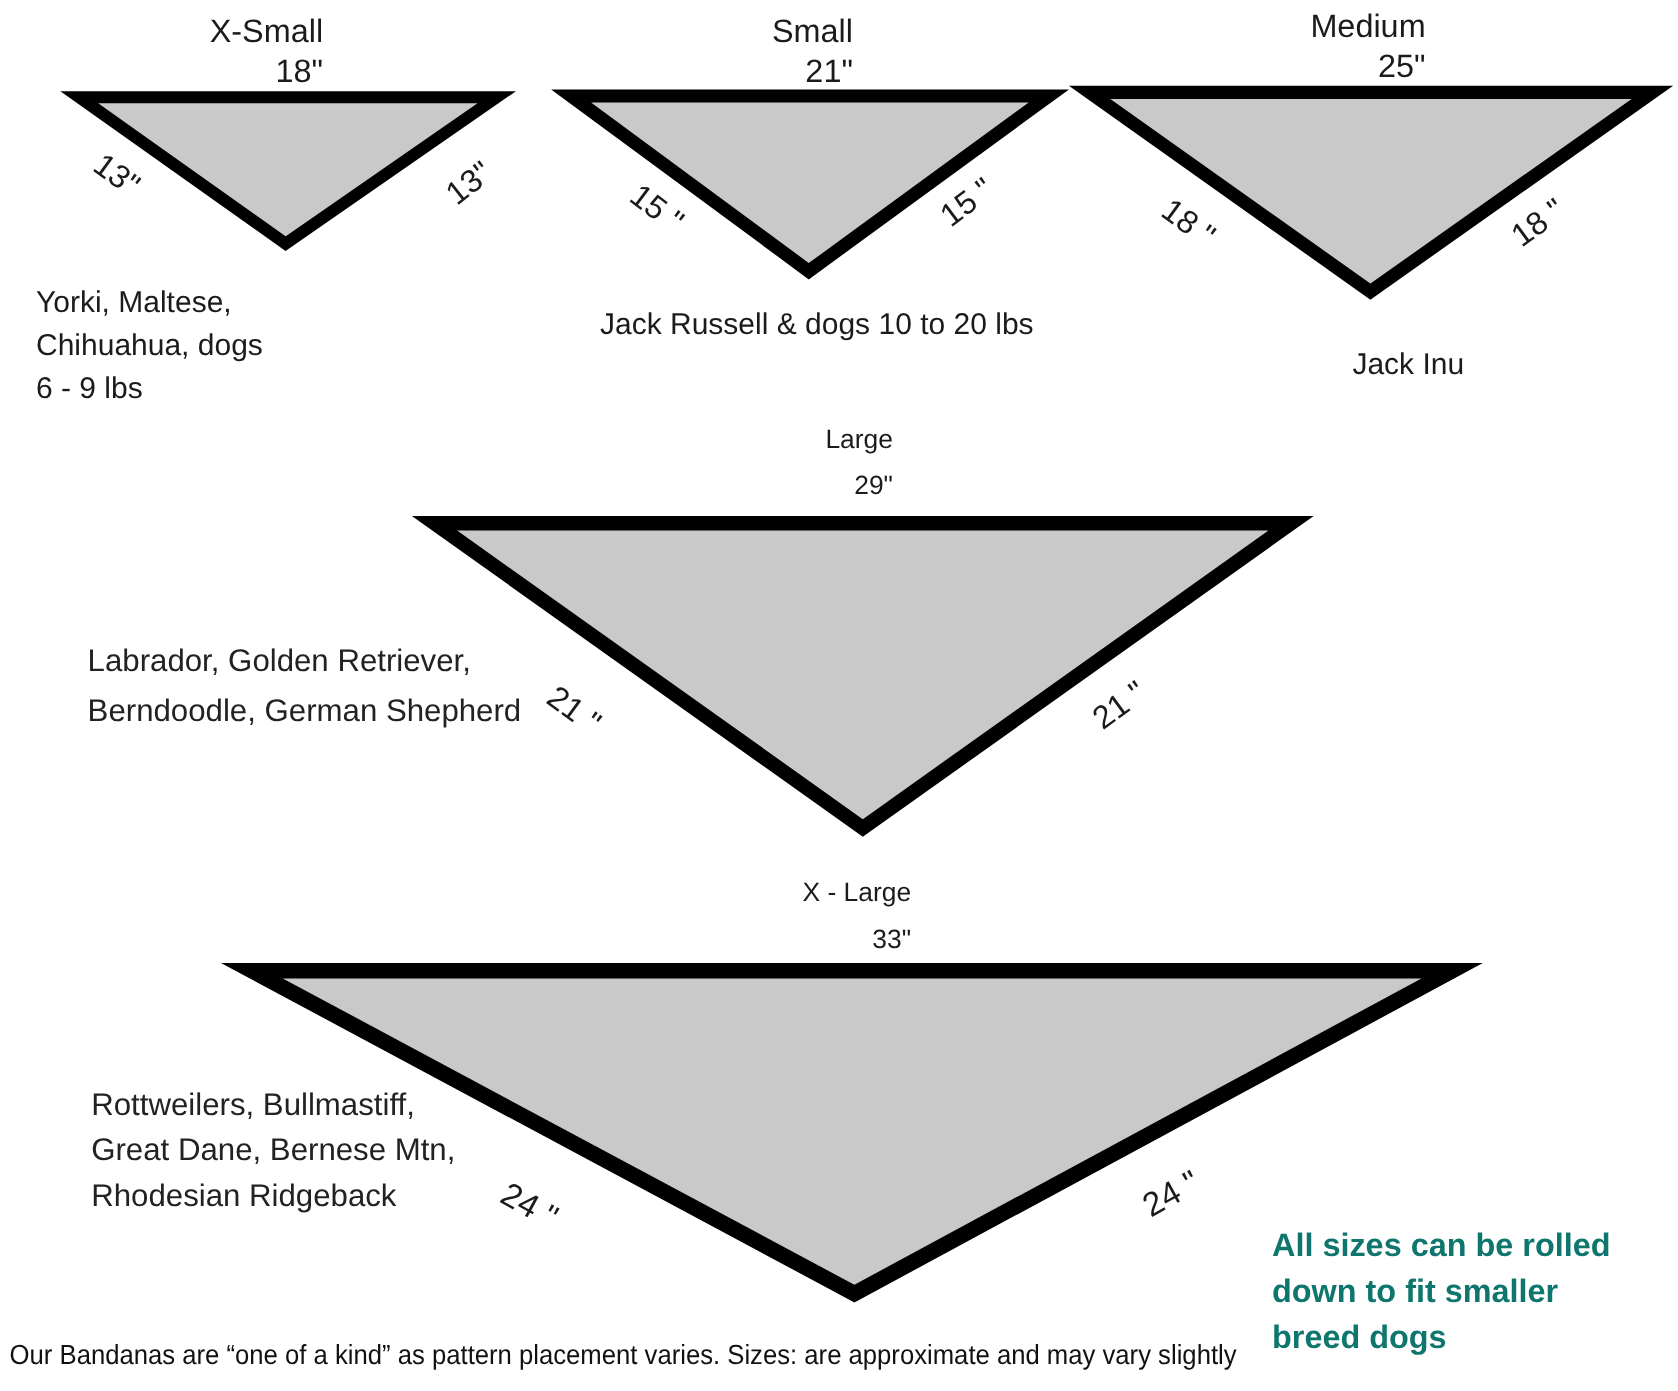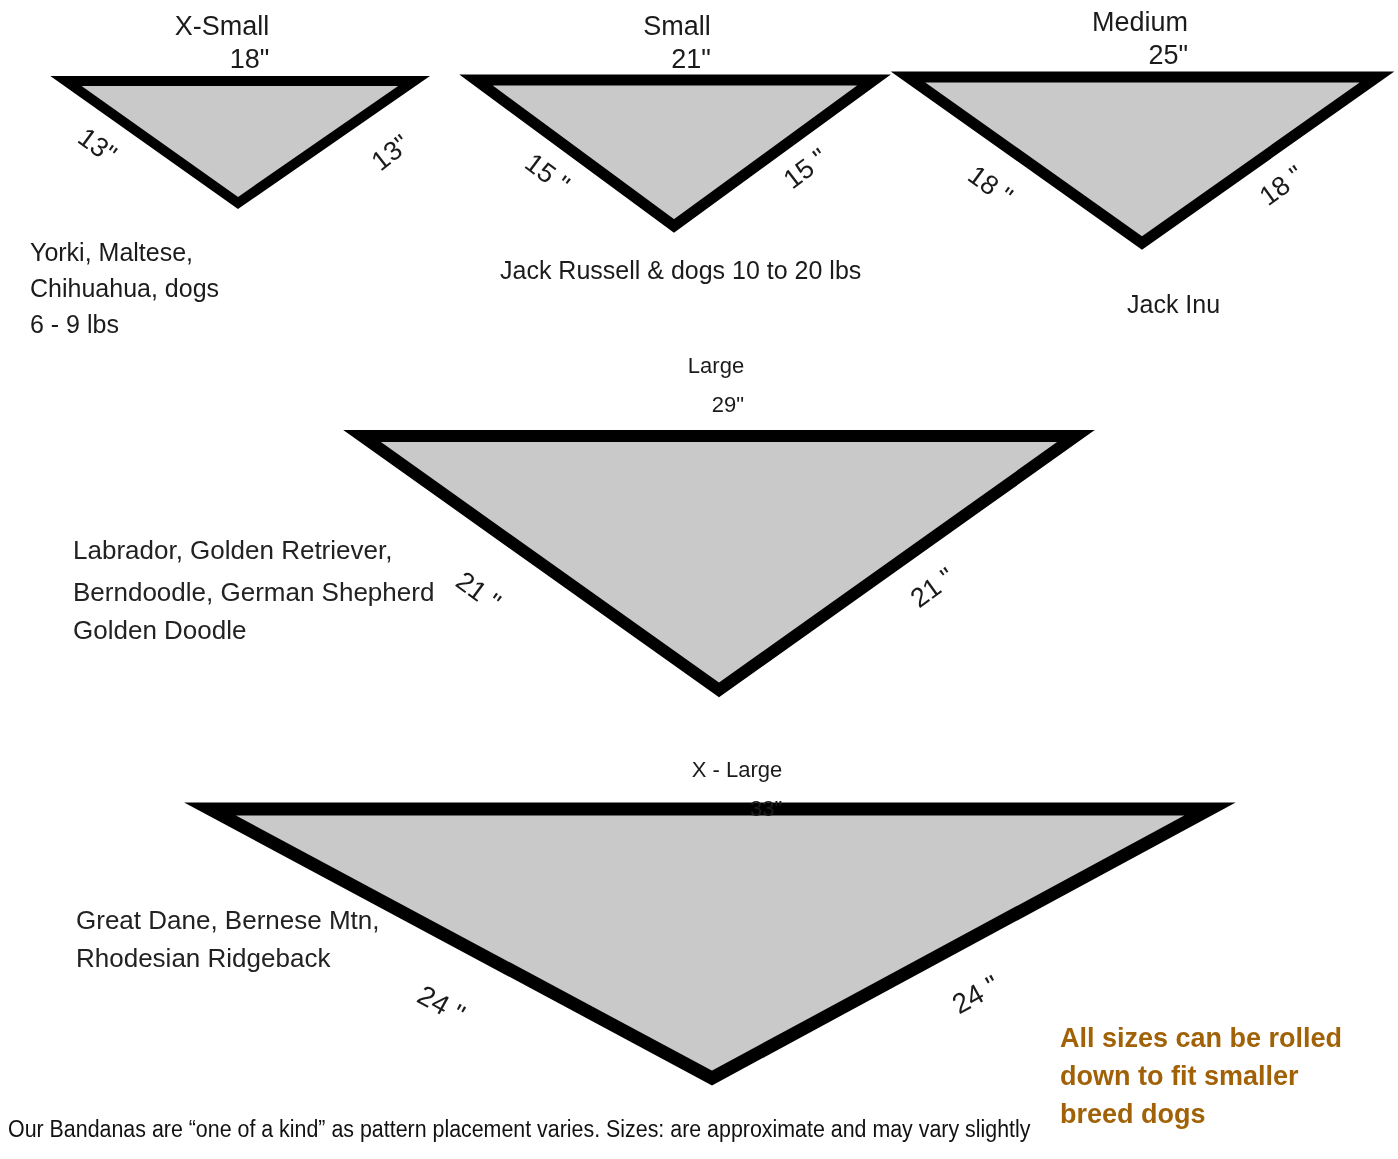--- a/index.html
+++ b/index.html
@@ -19,21 +19,21 @@
   .side-label{
     position:absolute;font-size:27px;white-space:pre;
     transform-origin:center center;
   }
   .side-label.xl{font-size:28px;}
   .breeds{position:absolute;font-size:25px;line-height:36px;white-space:nowrap;}
   .breeds.light{font-size:26px;line-height:38px;color:#222;margin-left:48px;}
   .breeds .para-gap{margin-top:4px;}
   .rolled-note{
     position:absolute;left:1060px;top:1019px;
-    font-size:27px;line-height:38px;font-weight:700;color:#a16207;white-space:nowrap;
+    font-size:27px;line-height:38px;font-weight:700;color:#0f766e;white-space:nowrap;
   }
   .footer-note{
     position:absolute;left:8px;top:1116px;
     font-size:23px;color:#111;white-space:nowrap;
     transform:scaleX(0.93);transform-origin:left center;
   }
 </style>
 </head>
 <body style="color: rgb(27, 27, 27);">
 
@@ -81,30 +81,30 @@
 
   <div class="size-title big" style="left:716px;top:346px;">
     <div>Large</div>
     <div>29"</div>
   </div>
   <div class="side-label" style="left:478px;top:592px;transform:translate(-50%,-50%) rotate(36deg);">21 "</div>
   <div class="side-label" style="left:933px;top:588px;transform:translate(-50%,-50%) rotate(-36deg);">21 "</div>
   <div class="breeds light" style="left:25px;top:531px;">
     <div>Labrador, Golden Retriever,</div>
     <div class="para-gap">Berndoodle, German Shepherd</div>
-    <div>Golden Doodle</div>
   </div>
 
-  <div class="size-title big" style="left:714px;top:750px;margin-left:23px;">
+  <div class="size-title big" style="left:714px;top:724px;">
     <div>X - Large</div>
     <div>33"</div>
   </div>
   <div class="side-label xl" style="left:441px;top:1005px;transform:translate(-50%,-50%) rotate(29deg);">24 "</div>
   <div class="side-label xl" style="left:976px;top:995px;transform:translate(-50%,-50%) rotate(-29deg);">24 "</div>
   <div class="breeds light" style="left:28px;top:901px;">
+    <div>Rottweilers, Bullmastiff,</div>
     <div>Great Dane, Bernese Mtn,</div>
     <div>Rhodesian Ridgeback</div>
   </div>
 
   <div class="rolled-note">
     <div>All sizes can be rolled</div>
     <div>down to fit smaller</div>
     <div>breed dogs</div>
   </div>
 

